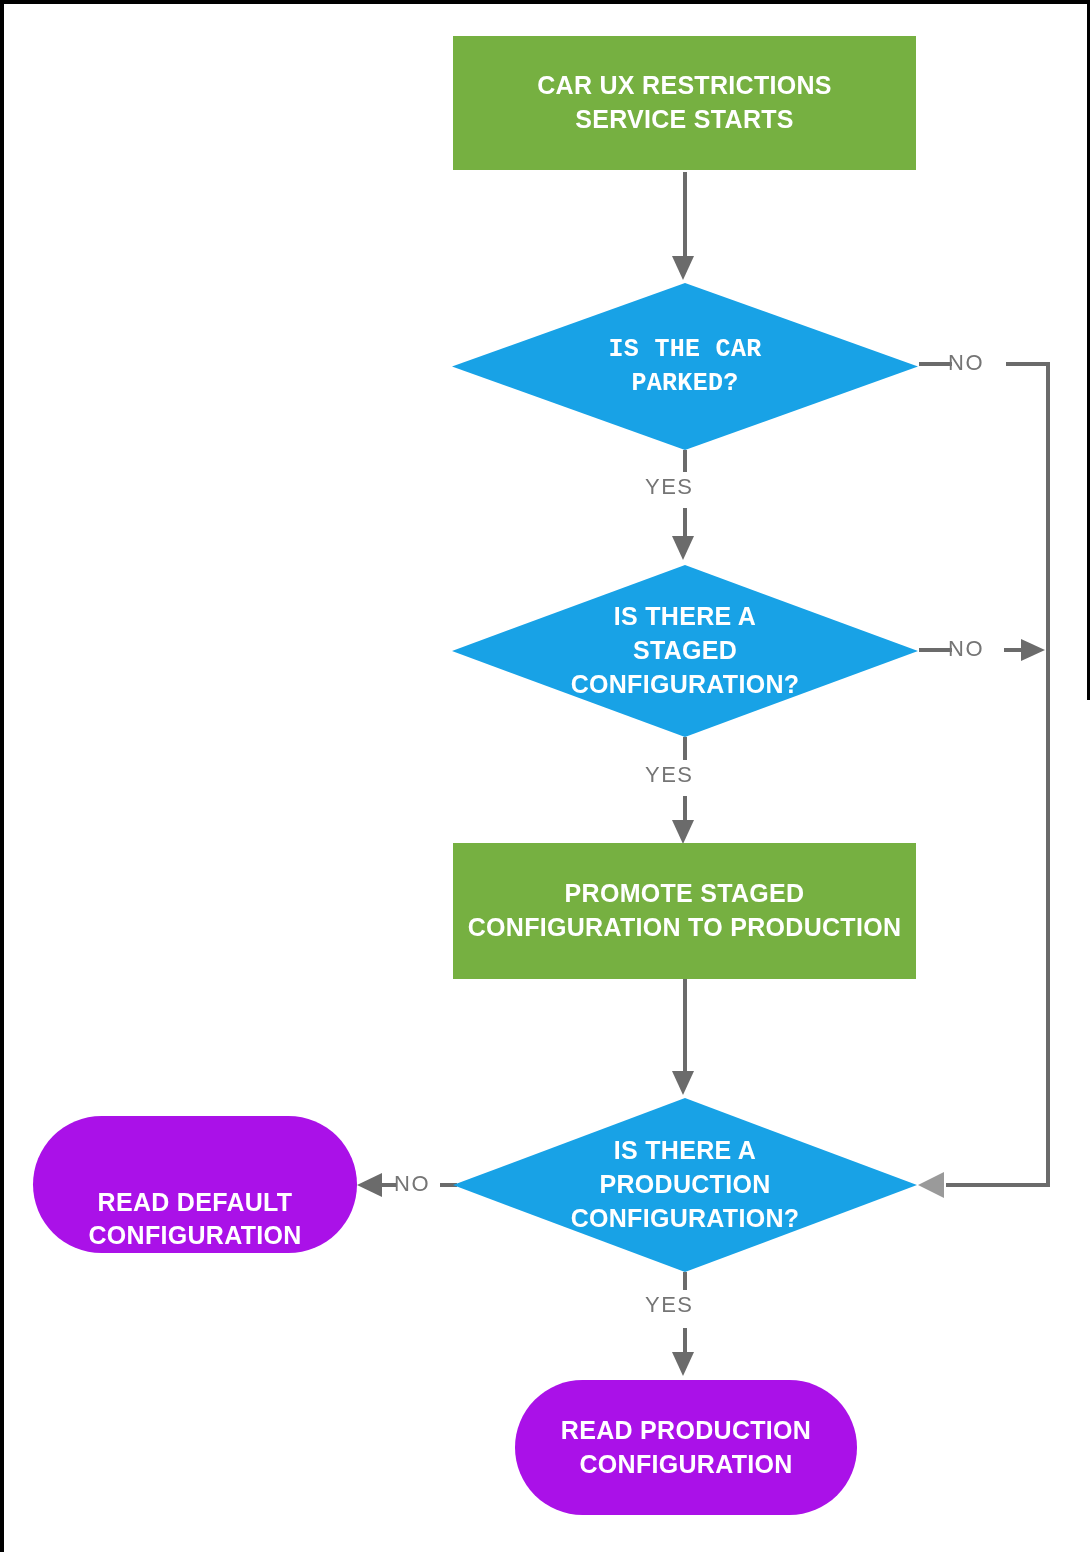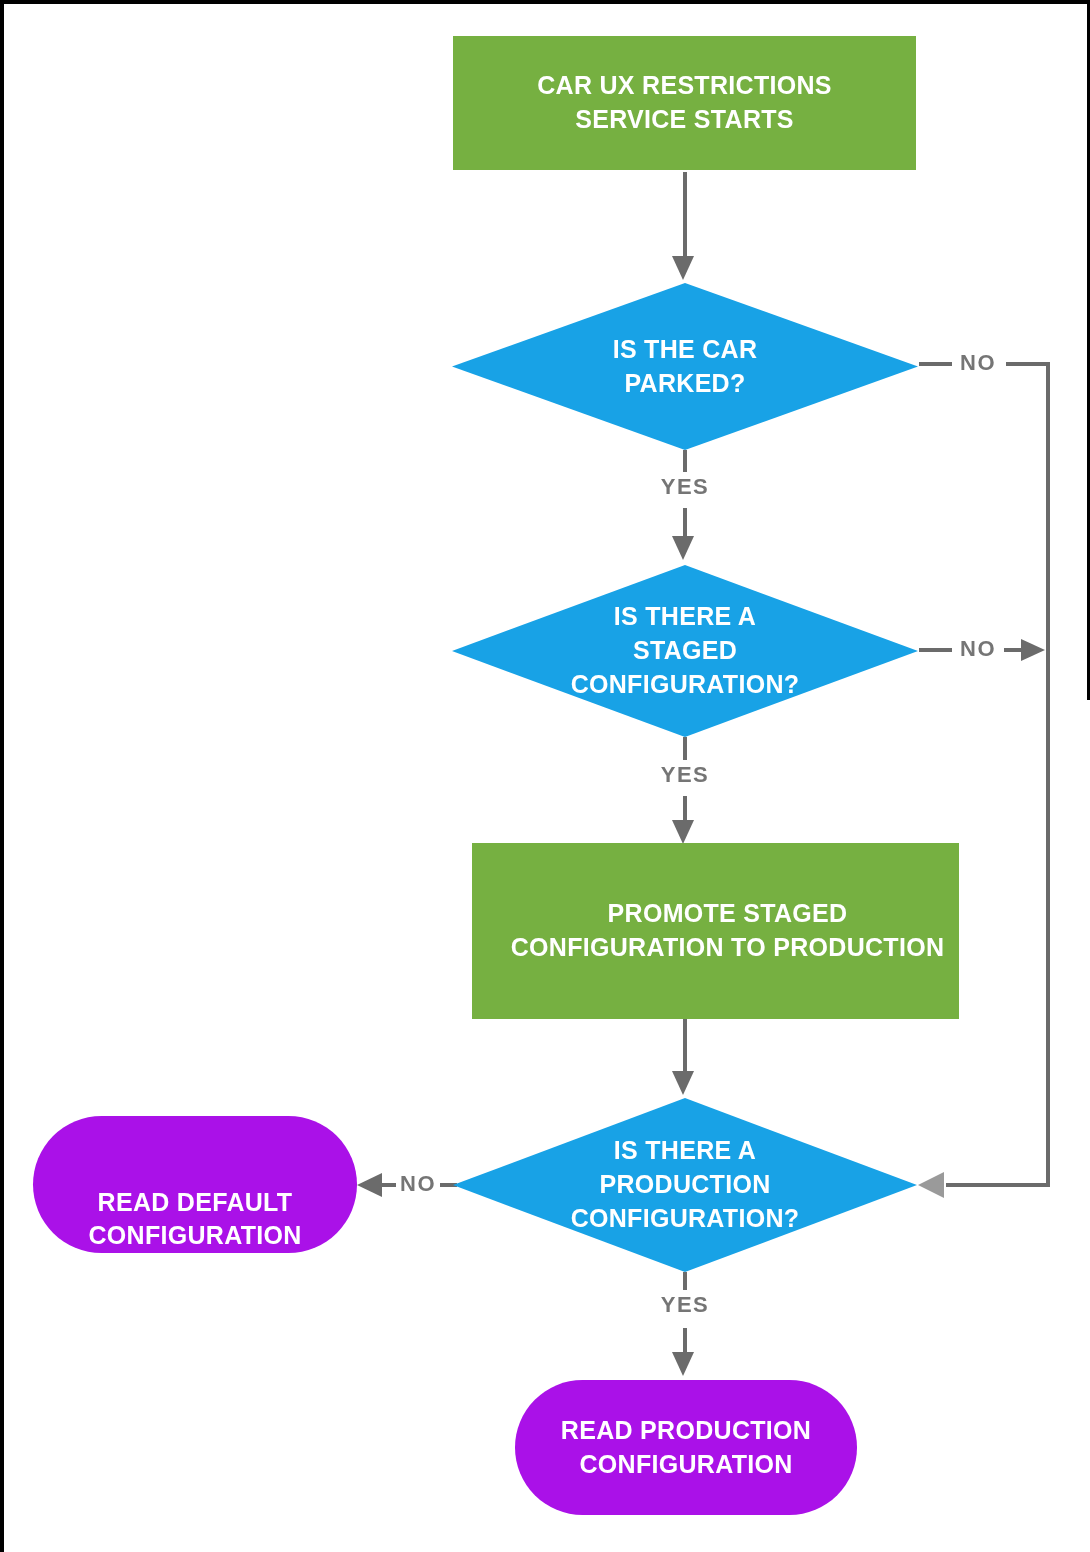--- a/index.html
+++ b/index.html
@@ -20,21 +20,21 @@
     white-space:pre-line;letter-spacing:.3px;
   }
   .process{background:var(--green);text-align:center;}
   .decision{background:var(--blue);clip-path:polygon(50% 0,100% 50%,50% 100%,0 50%);}
   .terminal{background:var(--purple);border-radius:70px;}
 
   
   .line{position:absolute;background:var(--line);}
   .edge-label{
     position:absolute;color:var(--label);font-size:22px;letter-spacing:1.5px;
-    text-align:center;line-height:1;font-weight:bold;
+    line-height:1;
   }
   .arr{position:absolute;width:0;height:0;}
   .arr-down{border-left:11px solid transparent;border-right:11px solid transparent;border-top:24px solid var(--line);}
   .arr-right{border-top:11px solid transparent;border-bottom:11px solid transparent;border-left:24px solid var(--line);}
   .arr-left{border-top:12px solid transparent;border-bottom:12px solid transparent;border-right:25px solid var(--line);}
   .arr-left-merge{border-top:13px solid transparent;border-bottom:13px solid transparent;border-right:26px solid var(--merge);}
 </style>
 </head>
 <body>
 
@@ -81,32 +81,32 @@
   <div class="line" style="left:683px;top:1272px;width:4px;height:18px;"></div>
   <div class="edge-label" style="left:645px;top:1294px;width:80px;">YES</div>
   <div class="line" style="left:683px;top:1328px;width:4px;height:24px;"></div>
   <div class="arr arr-down" style="left:672px;top:1352px;"></div>
 
   <div class="node process" style="left:453px;top:36px;width:463px;height:134px;">
     <span>CAR UX RESTRICTIONS
 SERVICE STARTS</span>
   </div>
 
-  <div class="node decision" style="left:452px;top:283px;width:466px;height:167px;">
+  <div class="node decision" style="left:452px;top:283px;width:466px;height:167px;font-family:Liberation Mono, monospace;">
     <span>IS THE CAR
 PARKED?</span>
   </div>
 
   <div class="node decision" style="left:452px;top:565px;width:466px;height:172px;">
     <span>IS THERE A
 STAGED
 CONFIGURATION?</span>
   </div>
 
-  <div class="node process" style="left:472px;top:843px;width:463px;height:176px;padding-left:24px;">
+  <div class="node process" style="left:453px;top:843px;width:463px;height:136px;">
     <span>PROMOTE STAGED
 CONFIGURATION TO PRODUCTION</span>
   </div>
 
   <div class="node decision" style="left:453px;top:1098px;width:464px;height:174px;">
     <span>IS THERE A
 PRODUCTION
 CONFIGURATION?</span>
   </div>
 

